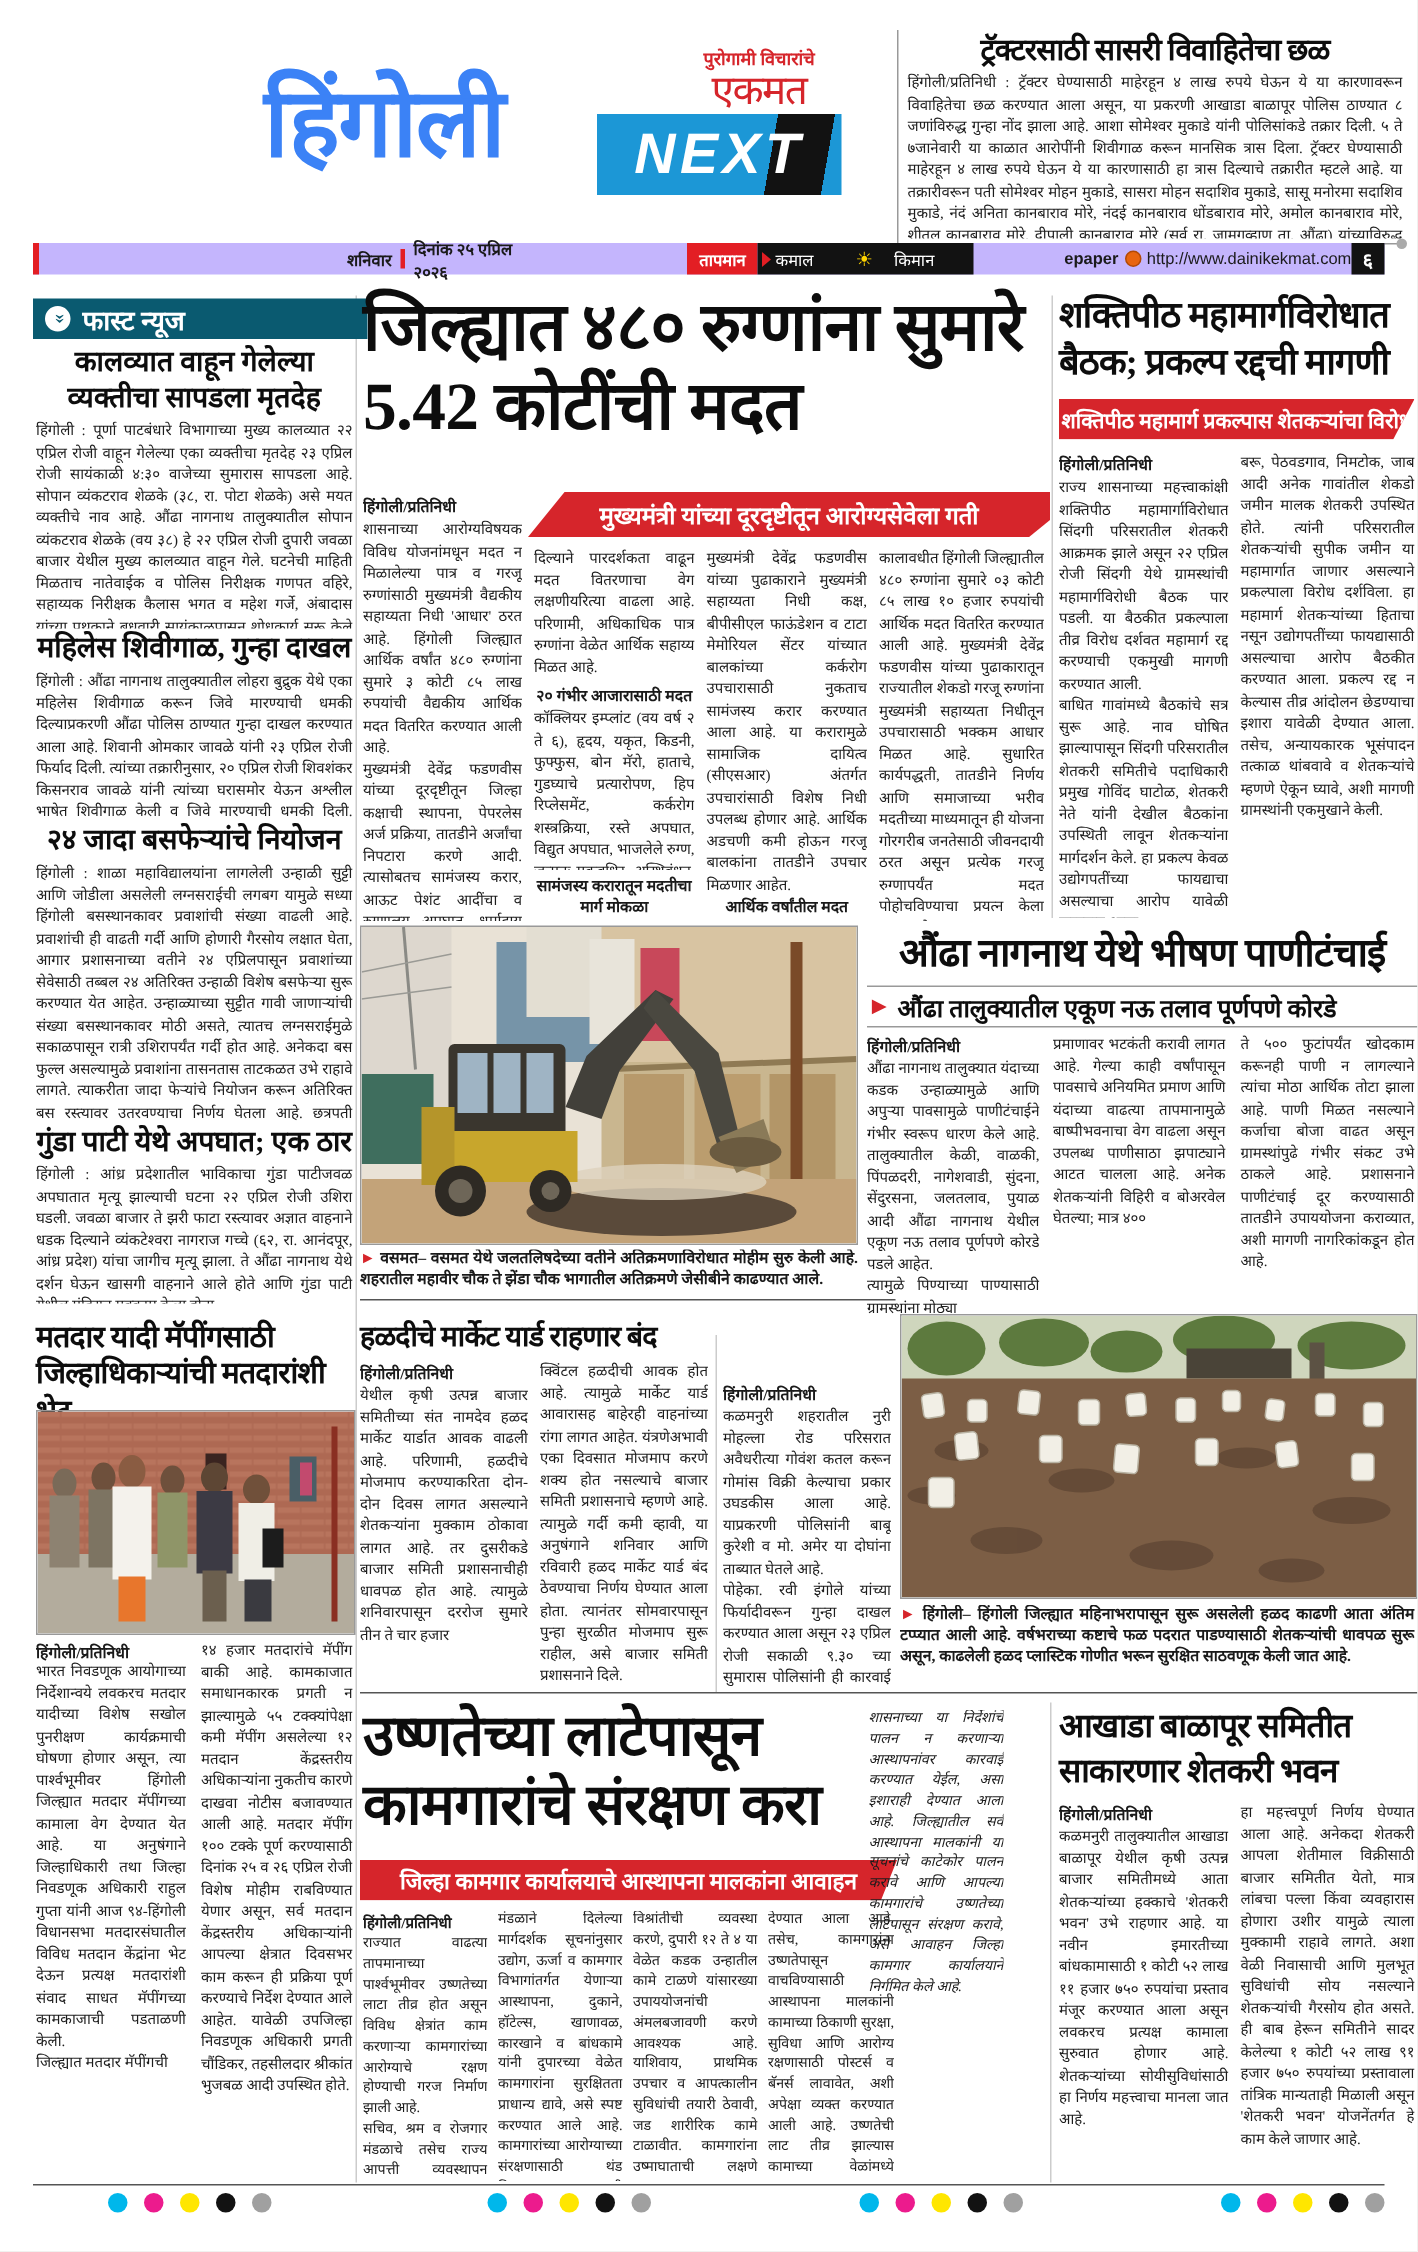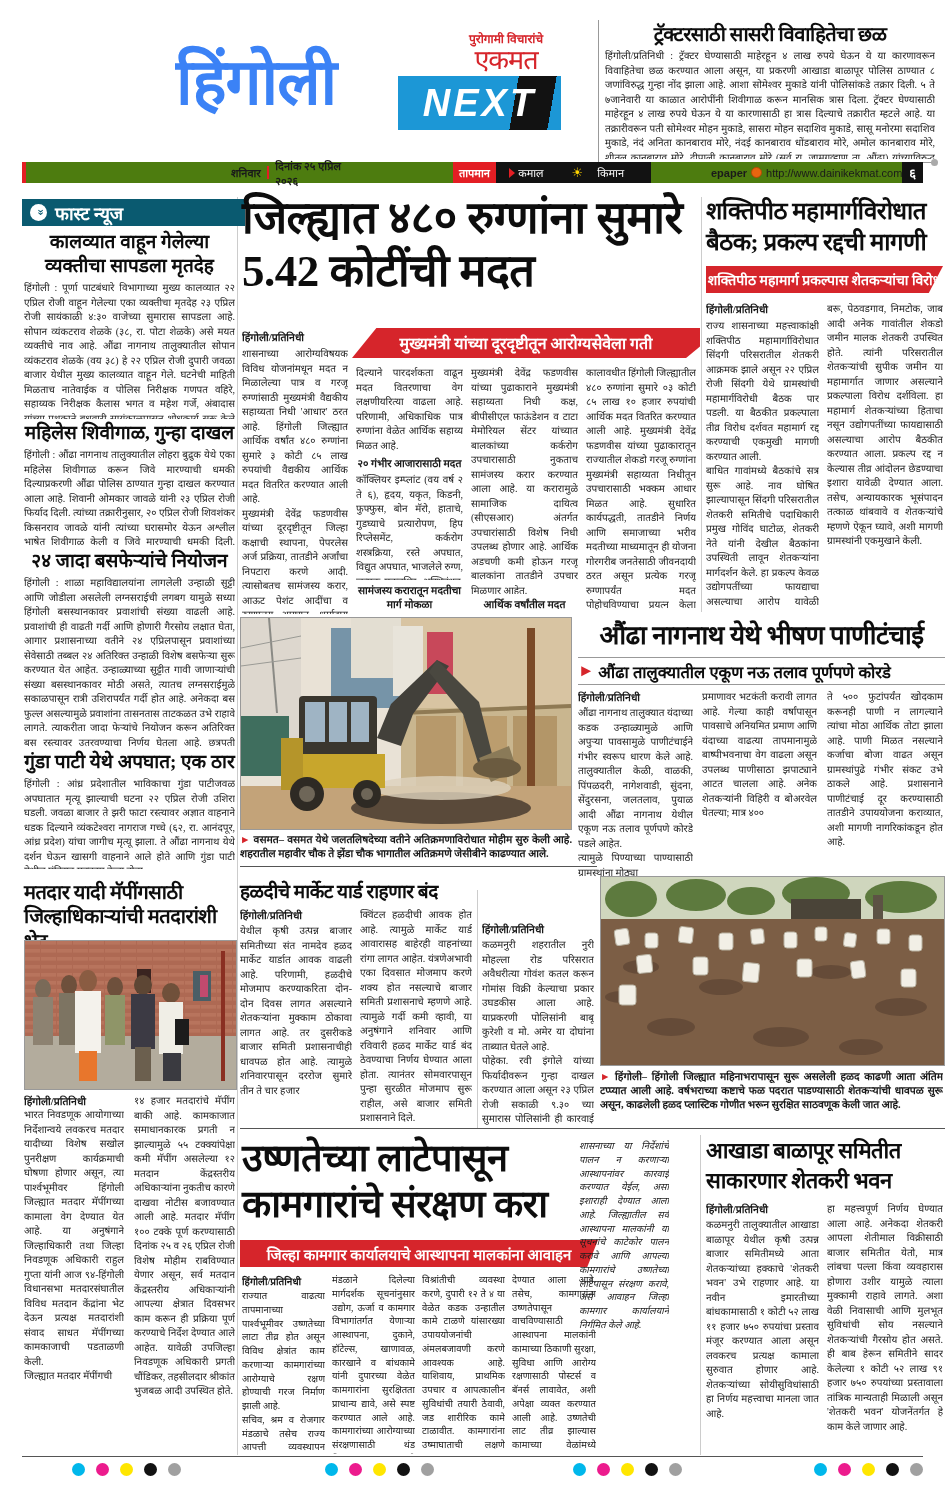--- a/index.html
+++ b/index.html
@@ -18,21 +18,21 @@
   .hrule{background:#777;height:1px;}
   .photoframe{border:1px solid #999;overflow:hidden;}
   
   #brand{font-size:64px;font-weight:bold;color:#3b82f6;letter-spacing:-1px;font-family:"Liberation Serif",serif;}
   #nextbox{background:linear-gradient(100deg,#1c97d6 70%,#121212 70%,#121212 92%,#1c97d6 92%);
            color:#fff;font-family:"Liberation Sans","DejaVu Sans",sans-serif;font-weight:bold;
            display:flex;align-items:center;justify-content:center;font-size:38px;letter-spacing:3px;font-style:italic;}
   #ekmat-top{color:#d6252b;font-weight:bold;font-size:12px;text-align:center;line-height:1.1;}
   #ekmat-main{color:#d6252b;font-weight:normal;font-size:27px;text-align:center;line-height:1.0;letter-spacing:-1px;}
   
-  #datebar{background:#4d7c0f;display:flex;align-items:center;font-size:11px;}
+  #datebar{background:#c4b5fd;display:flex;align-items:center;font-size:11px;}
   .db-black{background:#121212;color:#fff;display:flex;align-items:center;height:100%;}
   .db-red{background:#e31e24;color:#fff;font-weight:bold;display:flex;align-items:center;justify-content:center;height:100%;}
   
   #fastnews-bar{background:#0a5a70;color:#fff;display:flex;align-items:center;gap:8px;
       font-weight:bold;font-size:18px;padding-left:8px;}
   .circ-icon{width:17px;height:17px;background:#fff;border-radius:50%;display:flex;align-items:center;justify-content:center;
       color:#0a5a70;font-weight:bold;}
   .circ-icon span{display:inline-block;transform:rotate(-90deg);font-size:13px;line-height:1;}
   .fn-title{font-weight:bold;text-align:center;line-height:1.25;color:#0d0d0d;}
   .dot{width:13px;height:13px;border-radius:50%;display:inline-block;margin-right:11px;}
@@ -55,21 +55,21 @@
     <div class="bodytxt" style="height:110px;font-size:10px;">हिंगोली/प्रतिनिधी : ट्रॅक्टर घेण्यासाठी माहेरहून ४ लाख रुपये घेऊन ये या कारणावरून विवाहितेचा छळ करण्यात आला असून, या प्रकरणी आखाडा बाळापूर पोलिस ठाण्यात ८ जणांविरुद्ध गुन्हा नोंद झाला आहे. आशा सोमेश्वर मुकाडे यांनी पोलिसांकडे तक्रार दिली. ५ ते ७जानेवारी या काळात आरोपींनी शिवीगाळ करून मानसिक त्रास दिला. ट्रॅक्टर घेण्यासाठी माहेरहून ४ लाख रुपये घेऊन ये या कारणासाठी हा त्रास दिल्याचे तक्रारीत म्हटले आहे. या तक्रारीवरून पती सोमेश्वर मोहन मुकाडे, सासरा मोहन सदाशिव मुकाडे, सासू मनोरमा सदाशिव मुकाडे, नंदं अनिता कानबाराव मोरे, नंदई कानबाराव धोंडबाराव मोरे, अमोल कानबाराव मोरे, शीतल कानबाराव मोरे, दीपाली कानबाराव मोरे (सर्व रा. जामगव्हाण ता. औंढा) यांच्याविरुद्ध गुन्हा नोंद झाला आहे.</div>
     <div class="abs" style="right:-3px;bottom:-4px;width:7px;height:7px;border-radius:50%;background:#aaa;"></div>
   </div>
 
   <div class="abs" id="datebar" style="left:22px;top:162px;width:901px;height:21px;">
     <div style="width:5px;height:21px;background:#e31e24;"></div>
     <div style="margin-left:205px;font-weight:bold;">शनिवार</div>
     <div style="width:3px;height:13px;background:#e31e24;margin:0 6px;"></div>
     <div style="font-weight:bold;">दिनांक २५ एप्रिल २०२६</div>
     <div class="db-red" style="margin-left:105px;width:55px;">तापमान</div>
-    <div class="db-black" style="width:170px;padding:0 10px;">
+    <div class="db-black" style="width:170px;padding:0 0;">
       <span class="tri-right"></span>
       <span>कमाल</span>
       <span class="sunglyph" style="margin:0 14px 0 28px;">☀</span>
       <span>किमान</span>
     </div>
     <div style="margin-left:60px;display:flex;align-items:center;font-family:'Liberation Sans',sans-serif;font-size:11px;">
       <span style="font-weight:bold;">epaper</span>
       <span class="linkdot"></span>
       <span>http://www.dainikekmat.com</span>
     </div>

